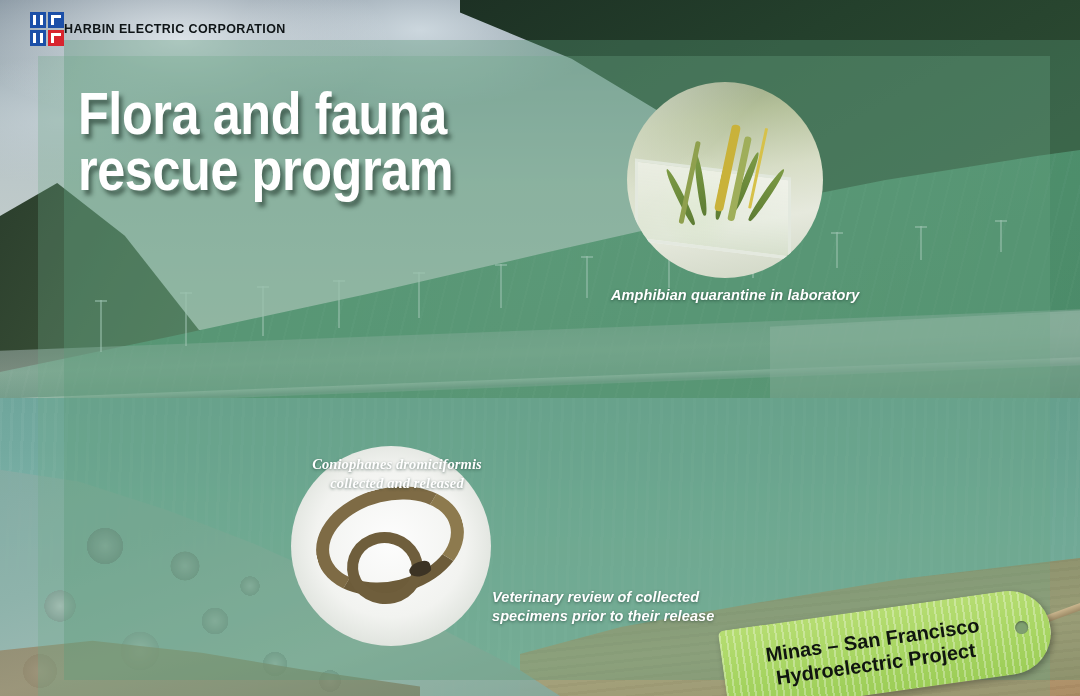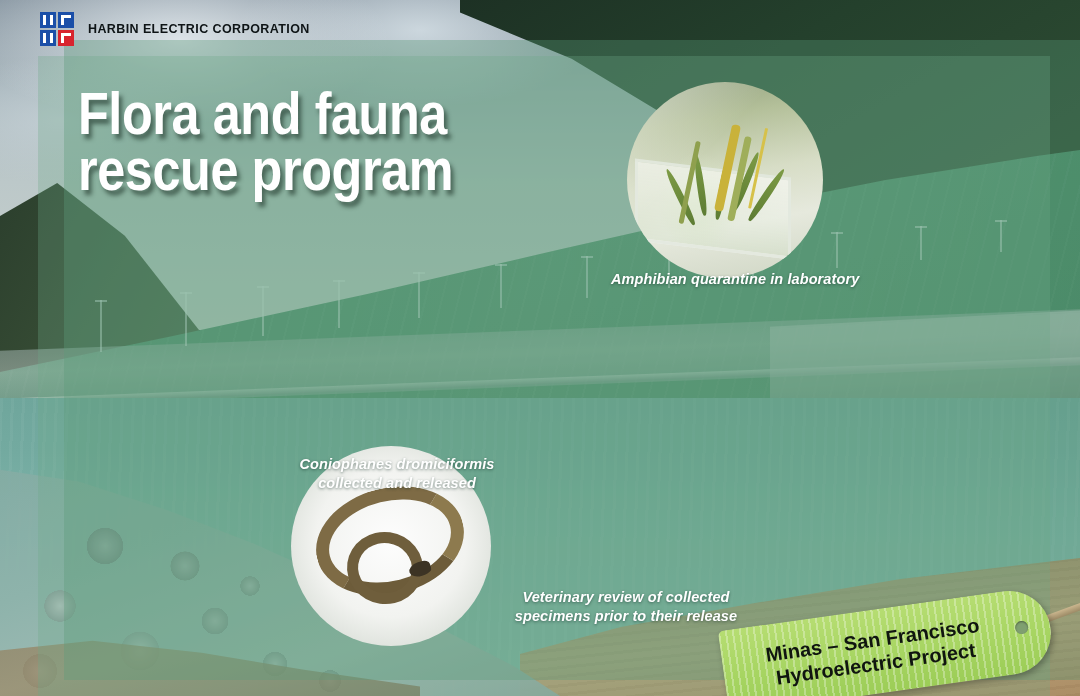--- a/index.html
+++ b/index.html
@@ -118,21 +118,21 @@
   .panel-a {
     position:absolute; left:64px; top:40px; width:1016px; height:640px;
     background:rgba(86,150,116,.36);
   }
   .panel-b {
     position:absolute; left:38px; top:56px; width:1012px; height:640px;
     background:rgba(110,168,136,.30);
   }
 
   
-  .header { position:absolute; left:40px; top:12px; display:flex; align-items:center; gap:14px; z-index:40; }
+  .header { position:absolute; left:30px; top:12px; display:flex; align-items:center; z-index:40; }
   .logo { width:34px; height:34px; display:grid; grid-template-columns:1fr 1fr; grid-template-rows:1fr 1fr; gap:2px; }
   .logo-cell { position:relative; }
   .lc1 { background:#1b4fa8; }
   .lc2 { background:#1b4fa8; }
   .lc3 { background:#1b4fa8; }
   .lc4 { background:#d8242e; }
   .logo-cell::after {
     content:""; position:absolute; left:3px; top:3px; right:3px; bottom:3px;
     background:
       linear-gradient(90deg,#fff 0 28%, transparent 28% 72%, #fff 72% 100%);
@@ -293,32 +293,32 @@
 
   <div class="circ ph-lab" style="left:627px; top:82px;">
     <div class="leafset">
       <i style="left:10px; top:26px; transform:rotate(-26deg);"></i>
       <i style="left:30px; top:14px; transform:rotate(-8deg);"></i>
       <i style="left:52px; top:18px; transform:rotate(10deg);"></i>
       <i style="left:76px; top:10px; transform:rotate(22deg);"></i>
       <i style="left:96px; top:24px; transform:rotate(34deg);"></i>
     </div>
   </div>
-  <div class="cap" style="left:611px; top:270px; width:290px; text-align:left;">Amphibian quarantine in laboratory</div>
+  <div class="cap" style="left:611px; top:286px; width:290px; text-align:left;">Amphibian quarantine in laboratory</div>
 
   <div class="circ ph-snake" style="left:291px; top:250px;">
     <div class="snake-body"></div>
     <div class="snake-body2"></div>
     <div class="snake-head"></div>
   </div>
-  <div class="cap" style="left:286px; top:455px; width:222px; text-align:center;">Coniophanes dromiciformis
+  <div class="cap" style="left:286px; top:455px; width:222px; text-align:center;font-family:Liberation Serif, serif;">Coniophanes dromiciformis
 collected and released</div>
 
 
-  <div class="cap" style="left:492px; top:588px; width:268px; text-align:center;">Veterinary review of collected
+  <div class="cap" style="left:492px; top:588px; width:268px; ">Veterinary review of collected
 specimens prior to their release</div>
 
 
   <div class="tag">
     <div class="tag-string"></div>
     <div class="tag-body"></div>
     <div class="tag-hole"></div>
     <div class="tag-text">Minas – San Francisco
 Hydroelectric Project</div>
   </div>

